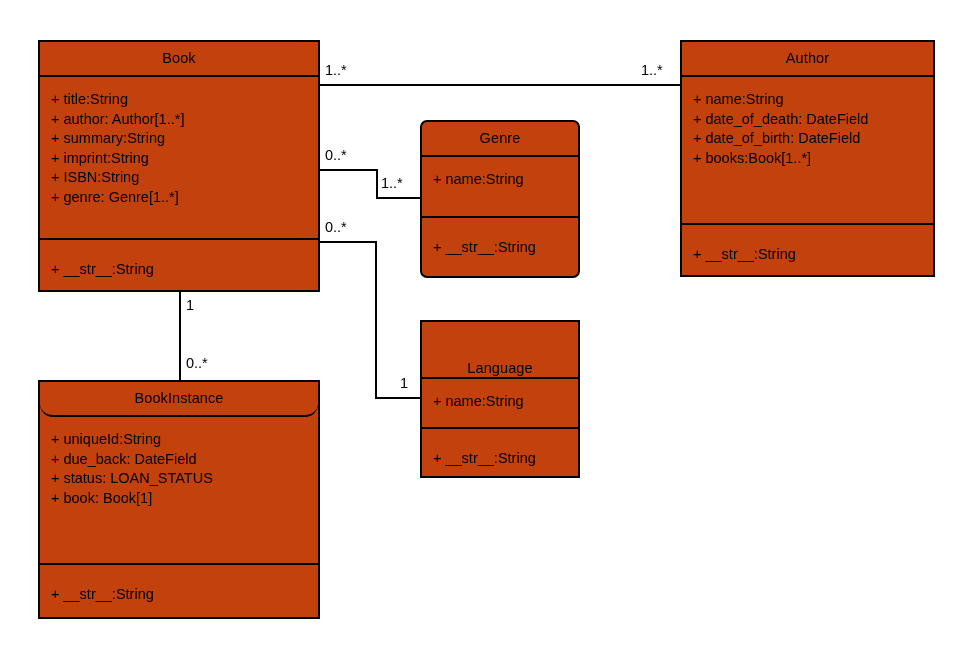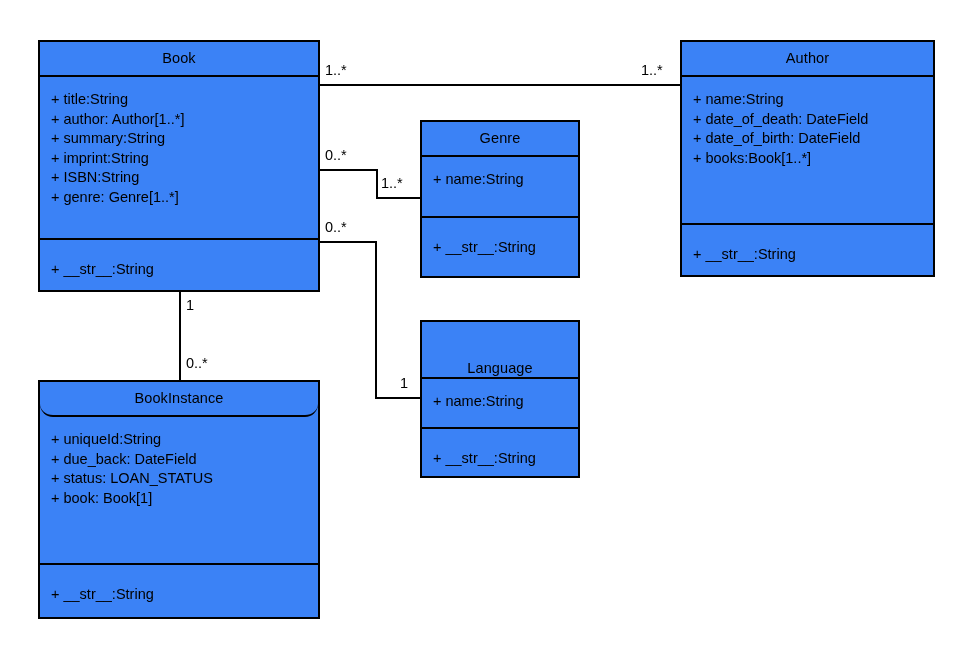--- a/index.html
+++ b/index.html
@@ -19,21 +19,21 @@
     position: absolute;
     left: 0;
     top: 0;
     width: 977px;
     height: 660px;
   }
   .uml-class {
     position: absolute;
     box-sizing: border-box;
     border: 2px solid #000000;
-    background: #3b82f6;
+    background: #c2410c;
     display: flex;
     flex-direction: column;
     z-index: 2;
   }
   .uml-name-row {
     box-sizing: border-box;
     border-bottom: 2px solid #000000;
     display: flex;
     align-items: center;
     justify-content: center;
@@ -124,21 +124,21 @@
       <div>+ name:String</div>
       <div>+ date_of_death: DateField</div>
       <div>+ date_of_birth: DateField</div>
       <div>+ books:Book[1..*]</div>
     </div>
     <div class="uml-methods" style="height:50px;">
       <div>+ __str__:String</div>
     </div>
   </div>
 
-  <div class="uml-class" style="left:420px; top:120px; width:160px; height:158px;">
+  <div class="uml-class" style="left:420px; top:120px; width:160px; height:158px;border-radius:7px;">
     <div class="uml-name-row" style="height:35px;">Genre</div>
     <div class="uml-attrs" style="height:61px;">
       <div>+ name:String</div>
     </div>
     <div class="uml-methods" style="height:58px;">
       <div>+ __str__:String</div>
     </div>
   </div>
 
   <div class="uml-class" style="left:420px; top:320px; width:160px; height:158px;">

